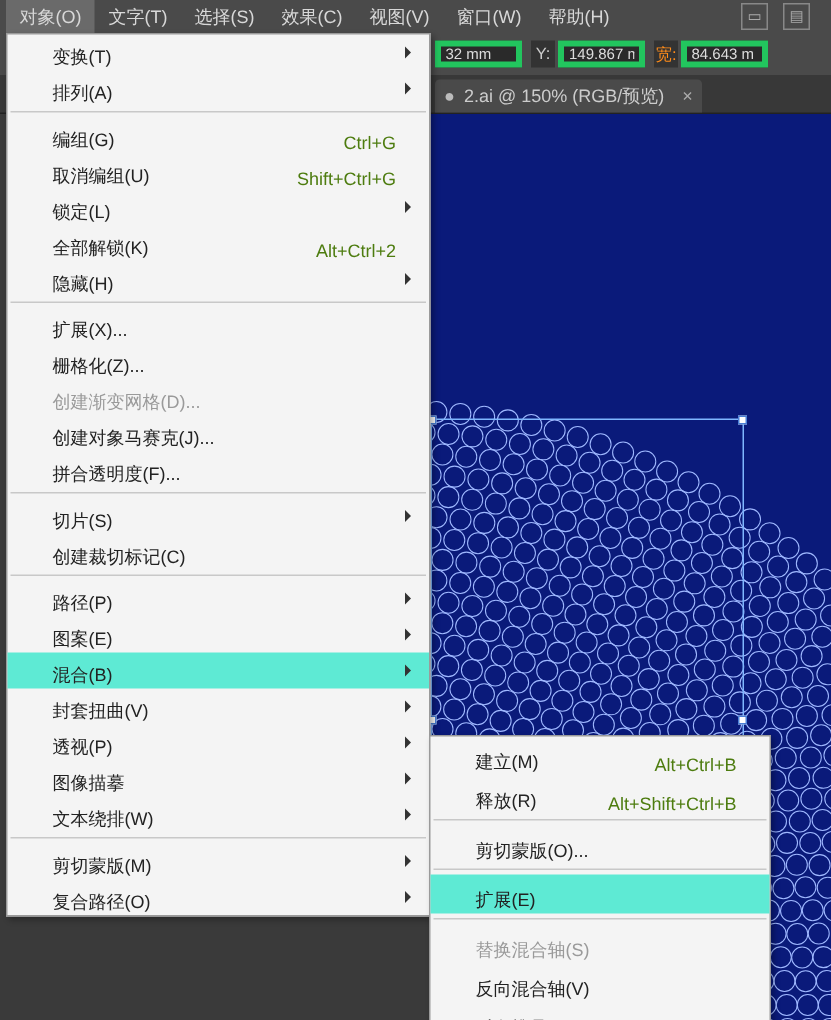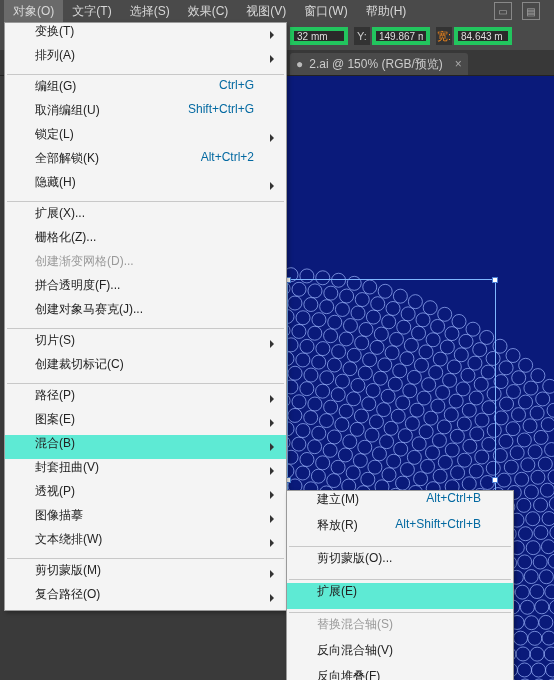--- a/index.html
+++ b/index.html
@@ -20,24 +20,24 @@
 .tab-lab{padding-right:6px}
 .tab-close{padding:0 6px;color:#aaa}
 .canvas{position:absolute;left:287px;top:76px;right:0;bottom:0;background:#0a1a7a}
 .sel{position:absolute;left:0;top:203px;right:58px;bottom:0;border:1px solid #7fb7ff}
 .handle{position:absolute;width:6px;height:6px;background:#fff;border:1px solid #4a7fd6}
 .h-tl{left:-3px;top:-3px}.h-tr{right:-3px;top:-3px}.h-ml{left:-3px;top:50%;margin-top:-3px}.h-mr{right:-3px;top:50%;margin-top:-3px}
 svg.pat{position:absolute;left:0;top:0;width:100%;height:100%}
 .menu{position:absolute;background:#f4f4f4;border:1px solid #9a9a9a;box-shadow:2px 2px 4px rgba(0,0,0,.3);color:#222}
 .menu1{left:4px;top:22px;width:283px}
 .menu2{left:286px;top:490px;width:228px}
-.mi{height:24px;display:flex;align-items:flex-start;padding:0 20px 0 30px;position:relative;cursor:default}
+.mi{height:24px;display:flex;align-items:flex-end;padding:0 10px 0 30px;position:relative;cursor:default}
 .mi.tall{height:26px}
 .mi .lab{flex:1}
-.mi .sc{color:#0369a1;padding-right:12px}
+.mi .sc{color:#4d7c0f;padding-right:12px}
 .mi.sub::after{content:"";position:absolute;right:8px;top:50%;margin-top:-4px;border:4px solid transparent;border-left-color:#333}
 .mi.dis{color:#9a9a9a}
 .mi.hl{background:#5eead4}
 .sep{height:1px;background:#c8c8c8;margin:3px 2px}
 </style>
 </head>
 <body>
 
 <div class="menubar">
   <div id="mb-items" style="display:flex">
@@ -528,24 +528,24 @@
     <div class="mi">
       <span class="lab">扩展(X)...</span>
     </div>
     <div class="mi">
       <span class="lab">栅格化(Z)...</span>
     </div>
     <div class="mi dis">
       <span class="lab">创建渐变网格(D)...</span>
     </div>
     <div class="mi">
+      <span class="lab">创建对象马赛克(J)...</span>
+    </div>
+    <div class="mi">
       <span class="lab">拼合透明度(F)...</span>
-    </div>
-    <div class="mi">
-      <span class="lab">创建对象马赛克(J)...</span>
     </div>
     <div class="sep"></div>
     <div class="mi sub">
       <span class="lab">切片(S)</span>
     </div>
     <div class="mi">
       <span class="lab">创建裁切标记(C)</span>
     </div>
     <div class="sep"></div>
     <div class="mi sub">

